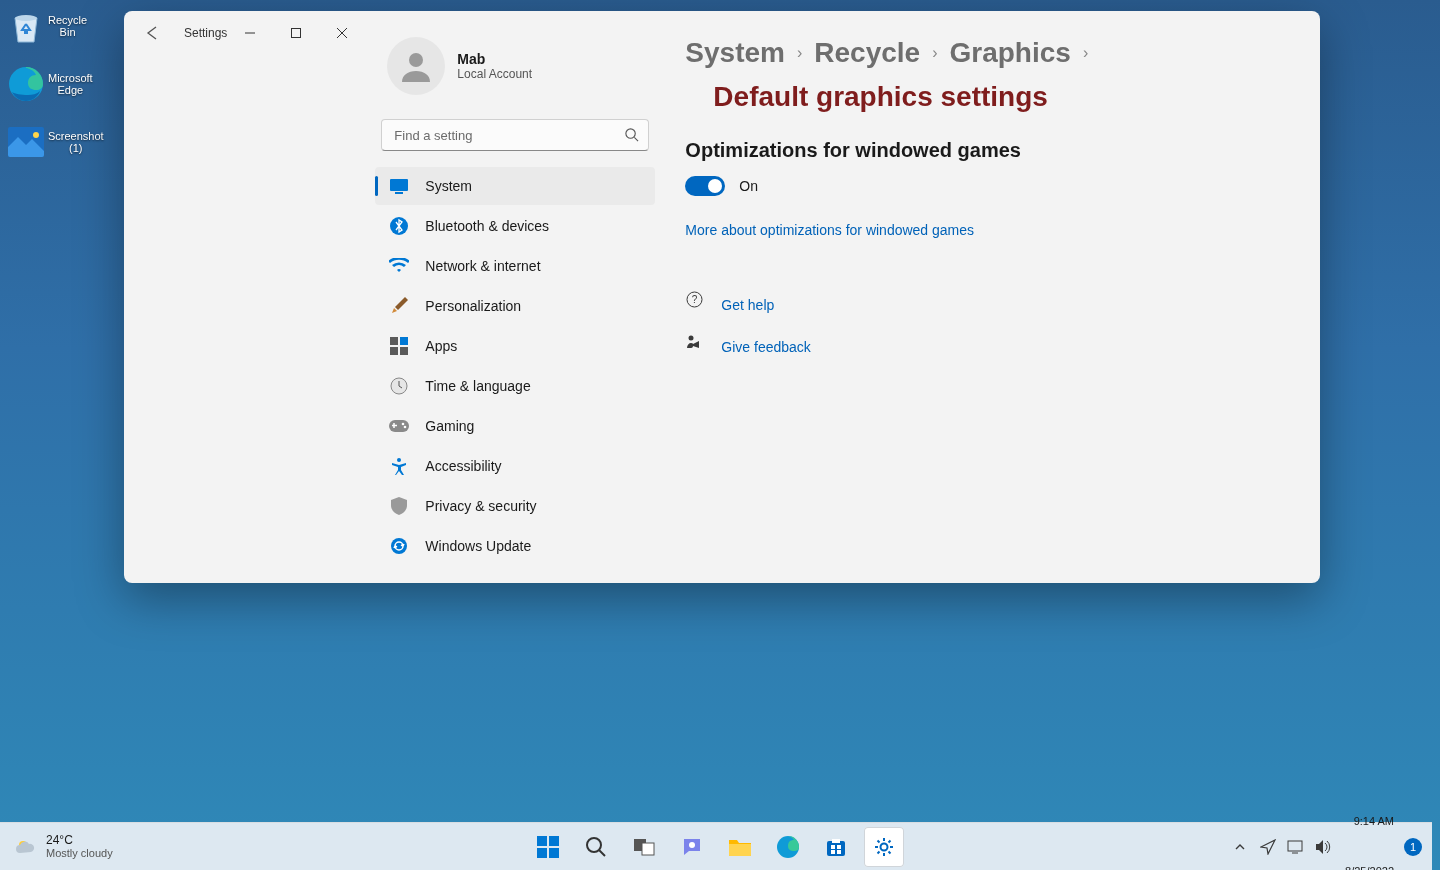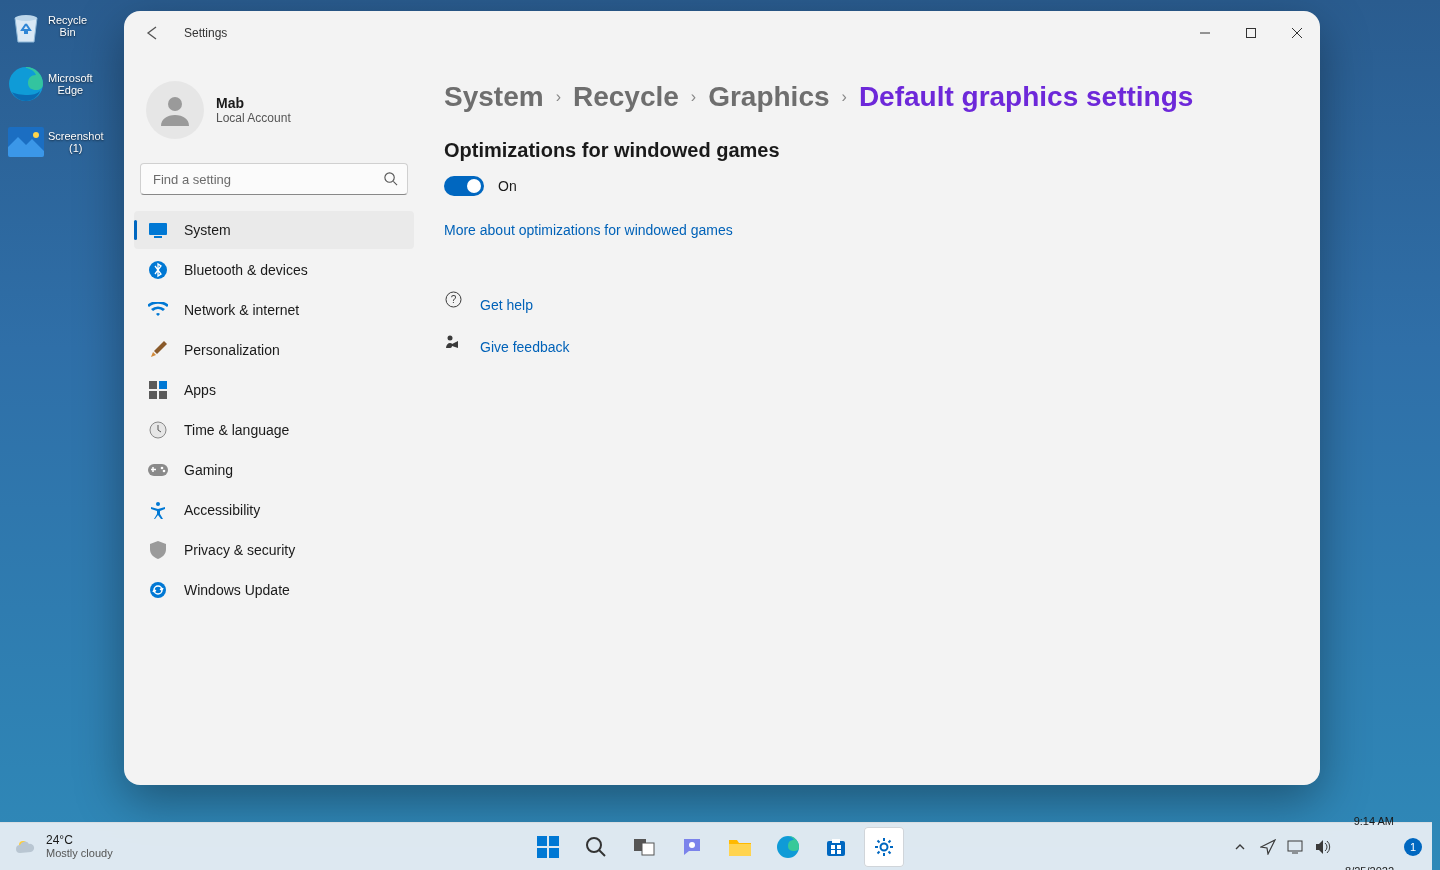--- a/index.html
+++ b/index.html
@@ -8,23 +8,23 @@
   background:linear-gradient(180deg,#2a5c8f 0%,#2f6fa8 40%,#2f89b8 100%);
   position:relative;
 }
 
 .desktop-icons{position:absolute;top:4px;left:6px;display:flex;flex-direction:column;gap:14px;width:70px;}
 .di{display:flex;flex-direction:row;align-items:center;gap:2px;cursor:pointer;}
 .di .ic{width:44px;height:44px;display:flex;align-items:center;justify-content:center;}
 .di .lbl{font-size:11px;color:#fff;text-shadow:0 1px 2px rgba(0,0,0,.6);text-align:center;line-height:1.1;}
 
 .window{
-  position:absolute;left:124px;top:11px;width:1196px;height:774px;
-  background:#f3f3f3;border-radius:16px;box-shadow:0 16px 48px rgba(0,0,0,.35);
-  display:flex;flex-direction:column;overflow:hidden;
+  position:absolute;left:124px;top:11px;width:1196px;height:572px;
+  background:#f3f3f3;border-radius:8px;box-shadow:0 16px 48px rgba(0,0,0,.35);
+  display:flex;flex-direction:row;overflow:hidden;
 }
 .titlebar{height:44px;display:flex;align-items:center;padding-left:14px;}
 .tb-back{width:28px;height:28px;display:flex;align-items:center;justify-content:center;color:#555;border-radius:4px;cursor:pointer;}
 .tb-title{font-size:12px;color:#333;margin-left:18px;}
 .tb-ctrls{margin-left:auto;display:flex;}
 .tb-btn{width:46px;height:32px;display:flex;align-items:center;justify-content:center;color:#333;cursor:pointer;}
 .win-body{flex:1;display:flex;}
 .sidebar{width:300px;padding:20px 10px 10px 10px;display:flex;flex-direction:column;}
 .user{display:flex;align-items:center;gap:12px;padding:6px 12px;margin-bottom:18px;}
 .avatar{width:58px;height:58px;border-radius:50%;background:#e6e6e6;display:flex;align-items:center;justify-content:center;}
@@ -37,21 +37,21 @@
 .searchwrap .sicon{position:absolute;right:10px;top:8px;color:#555;}
 .nav{display:flex;flex-direction:column;gap:2px;}
 .nav-item{display:flex;align-items:center;gap:16px;height:38px;padding:0 14px;border-radius:4px;cursor:pointer;font-size:14px;color:#1a1a1a;position:relative;}
 .nav-item.active{background:#eaeaea;}
 .nav-item.active::before{content:"";position:absolute;left:0;top:9px;bottom:9px;width:3px;background:#0067c0;border-radius:3px;}
 .nav-item .nic{width:20px;height:20px;display:flex;align-items:center;justify-content:center;flex-shrink:0;}
 .content{flex:1;padding:26px 40px 20px 20px;overflow:auto;}
 .crumbs{display:flex;align-items:center;flex-wrap:wrap;gap:12px;font-size:28px;font-weight:600;color:#6e6e6e;margin-bottom:26px;}
 .crumbs .link{cursor:pointer;}
 .crumbs .chev{font-size:16px;color:#888;font-weight:400;}
-.crumbs .current{color:#6d28d9;}
+.crumbs .current{color:#7f1d1d;margin-left:28px;}
 h2.sect{font-size:20px;font-weight:600;color:#1a1a1a;margin-bottom:14px;}
 p.desc{font-size:14px;color:#3a3a3a;max-width:420px;line-height:1.4;margin-bottom:16px;}
 .toggle-row{display:flex;align-items:center;gap:14px;margin-bottom:14px;}
 .toggle{width:40px;height:20px;background:#0067c0;border-radius:10px;position:relative;cursor:pointer;}
 .toggle .knob{position:absolute;right:3px;top:3px;width:14px;height:14px;border-radius:50%;background:#fff;}
 .toggle-label{font-size:14px;color:#1a1a1a;text-align:center;}
 a.textlink{font-size:14px;color:#0062b8;text-decoration:none;cursor:pointer;display:inline-block;margin-top:12px;}
 .help-links{margin-top:46px;display:flex;flex-direction:column;gap:14px;}
 .help-row{display:flex;align-items:center;gap:18px;}
 .help-row .hic{width:18px;height:18px;color:#3a3a3a;display:flex;align-items:center;justify-content:center;}

